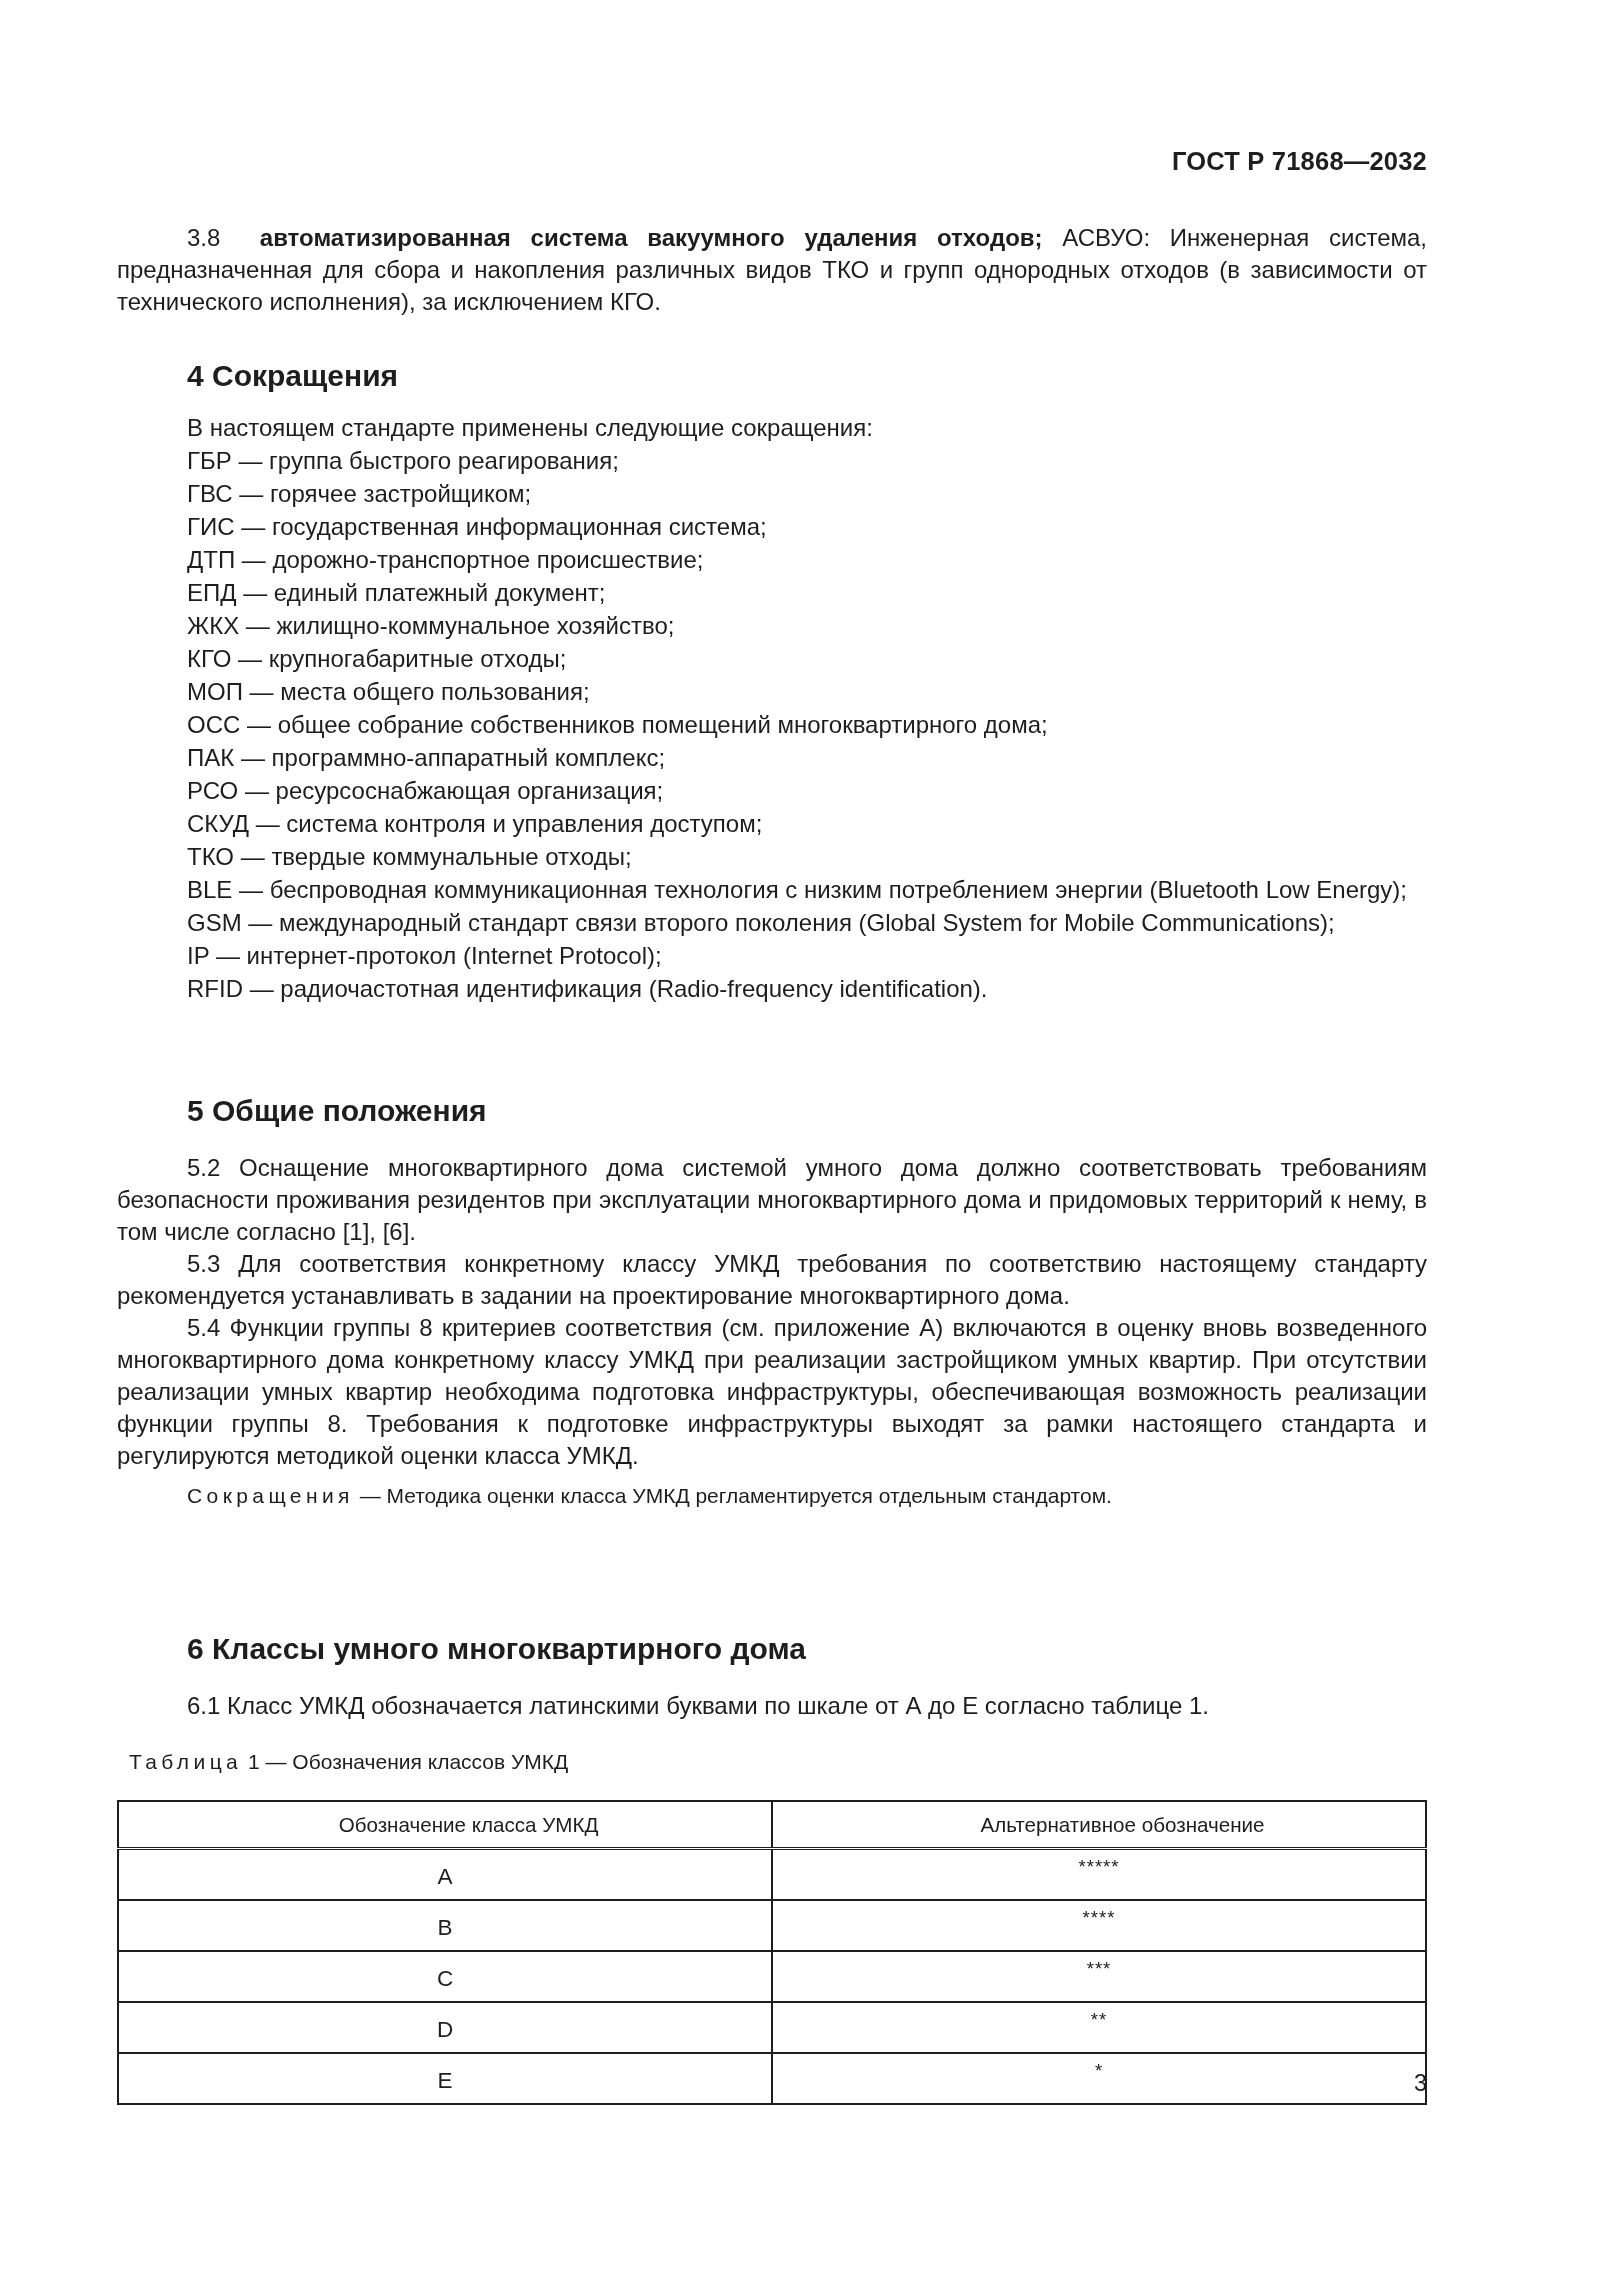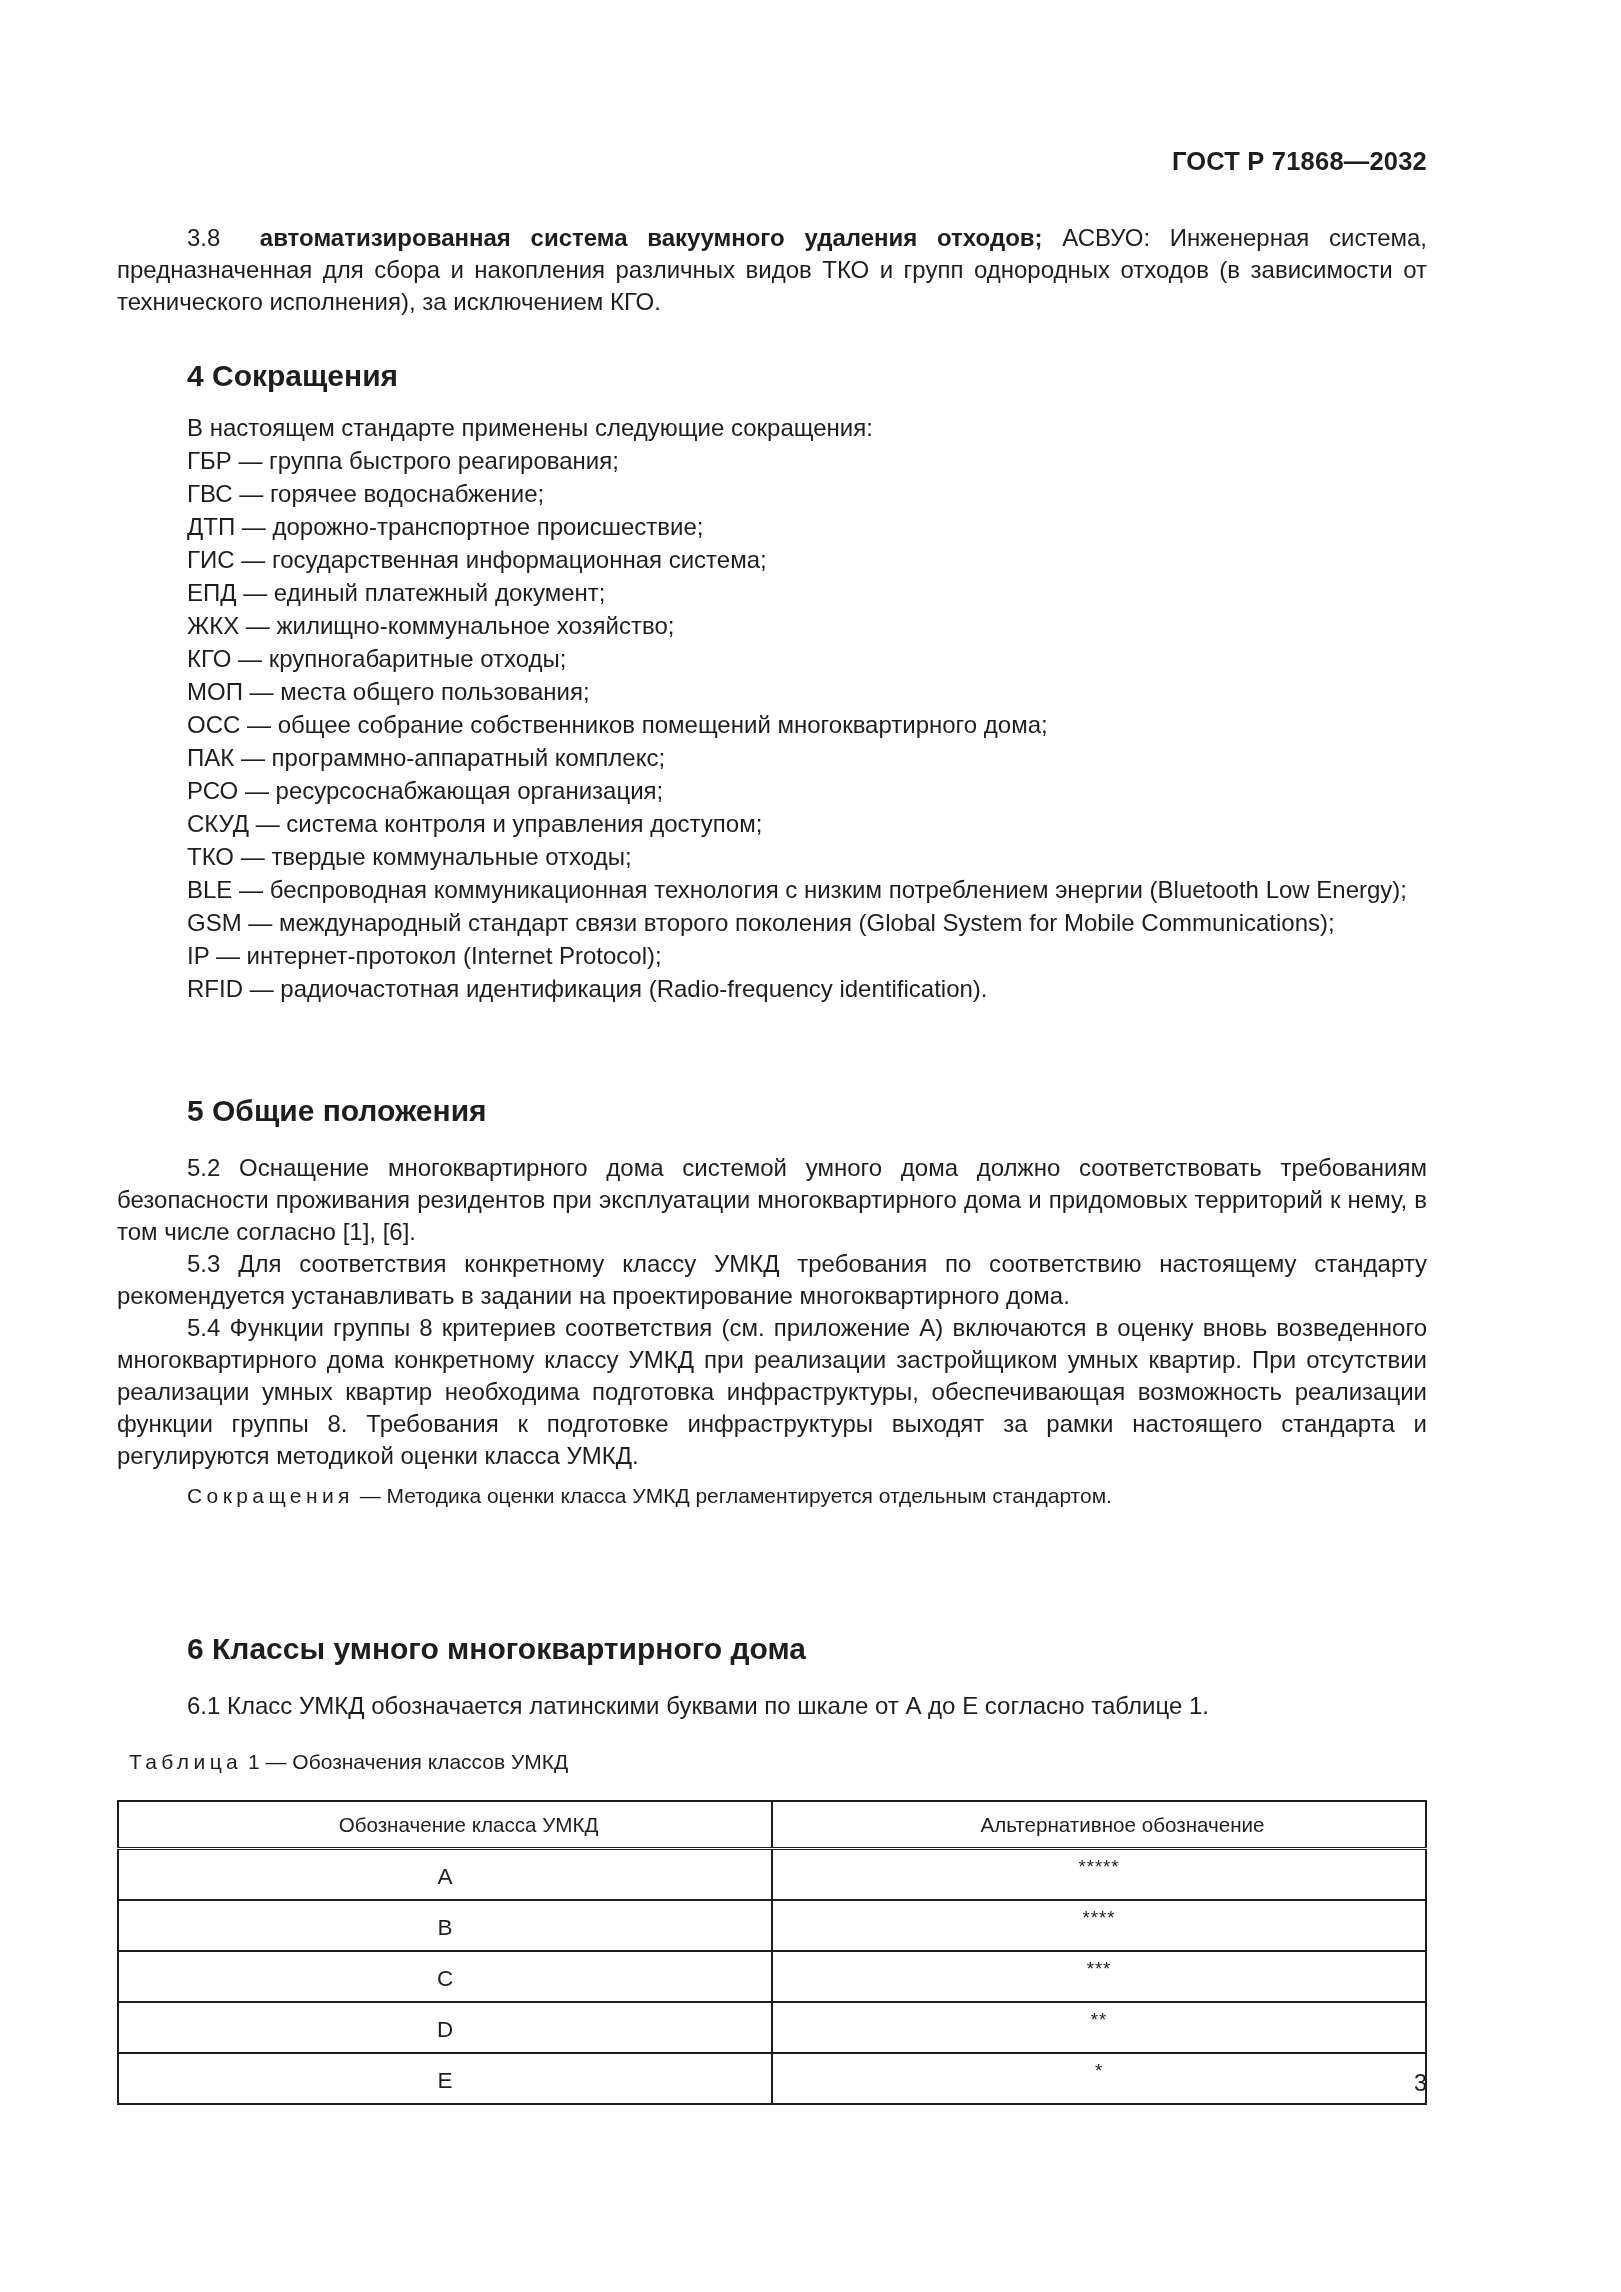--- a/index.html
+++ b/index.html
@@ -55,23 +55,23 @@
       <span>АСВУО:</span>
       <span>Инженерная система, предназначенная для сбора и накопления различных видов ТКО и групп однородных отходов (в зависимости от технического исполнения), за исключением КГО.</span>
     </p>
   </div>
 
   <div class="abs" style="top:356px;">
     <h2 class="heading">4  Сокращения</h2>
     <div style="height:15.7px"></div>
     <p class="list-line">В настоящем стандарте применены следующие сокращения:</p>
     <p class="list-line">ГБР — группа быстрого реагирования;</p>
-    <p class="list-line">ГВС — горячее водоснабжение;</p>
+    <p class="list-line">ГВС — горячее застройщиком;</p>
+    <p class="list-line">ГИС — государственная информационная система;</p>
     <p class="list-line">ДТП — дорожно-транспортное происшествие;</p>
-    <p class="list-line">ГИС — государственная информационная система;</p>
     <p class="list-line">ЕПД — единый платежный документ;</p>
     <p class="list-line">ЖКХ — жилищно-коммунальное хозяйство;</p>
     <p class="list-line">КГО — крупногабаритные отходы;</p>
     <p class="list-line">МОП — места общего пользования;</p>
     <p class="list-line">ОСС — общее собрание собственников помещений многоквартирного дома;</p>
     <p class="list-line">ПАК — программно-аппаратный комплекс;</p>
     <p class="list-line">РСО — ресурсоснабжающая организация;</p>
     <p class="list-line">СКУД — система контроля и управления доступом;</p>
     <p class="list-line">ТКО — твердые коммунальные отходы;</p>
     <p class="list-line-wrap">BLE — беспроводная коммуникационная технология с низким потреблением энергии (Bluetooth Low Energy);</p>

